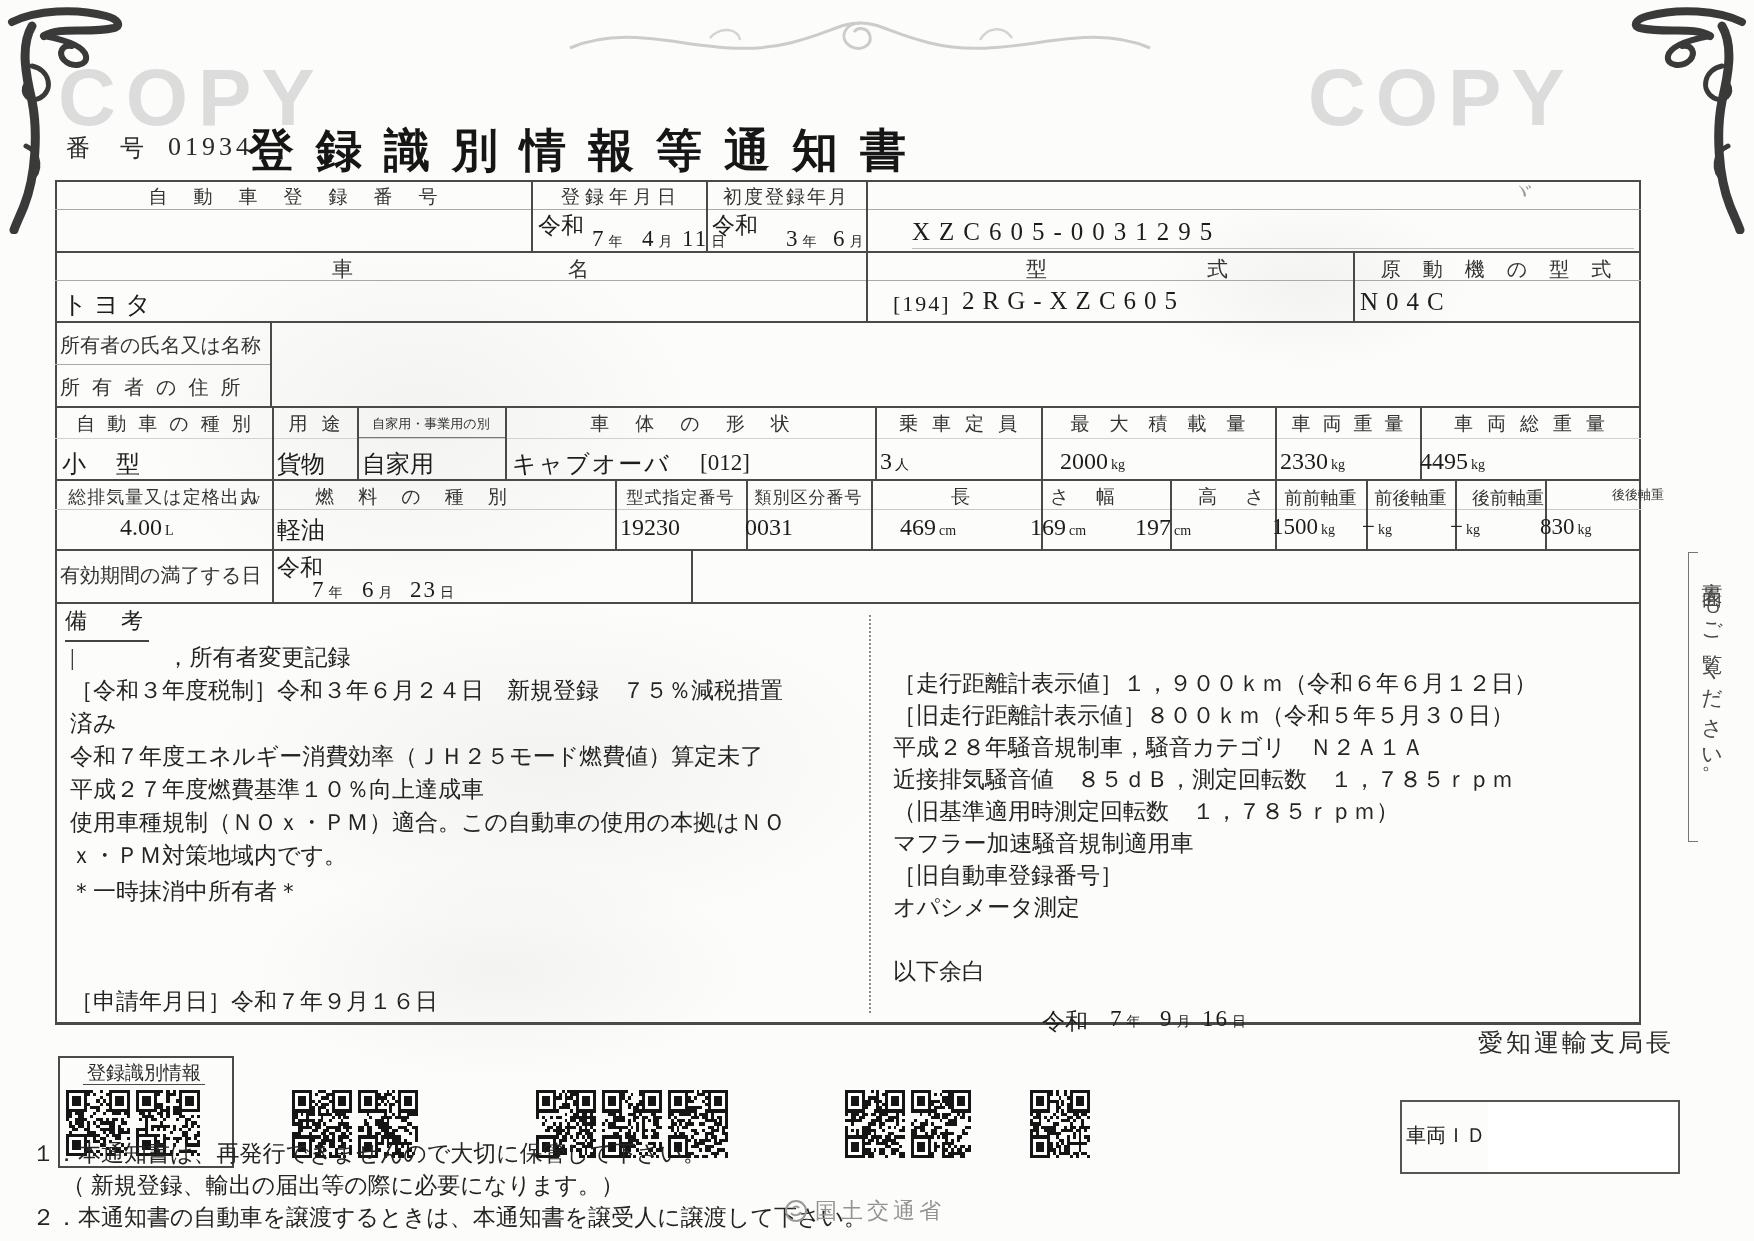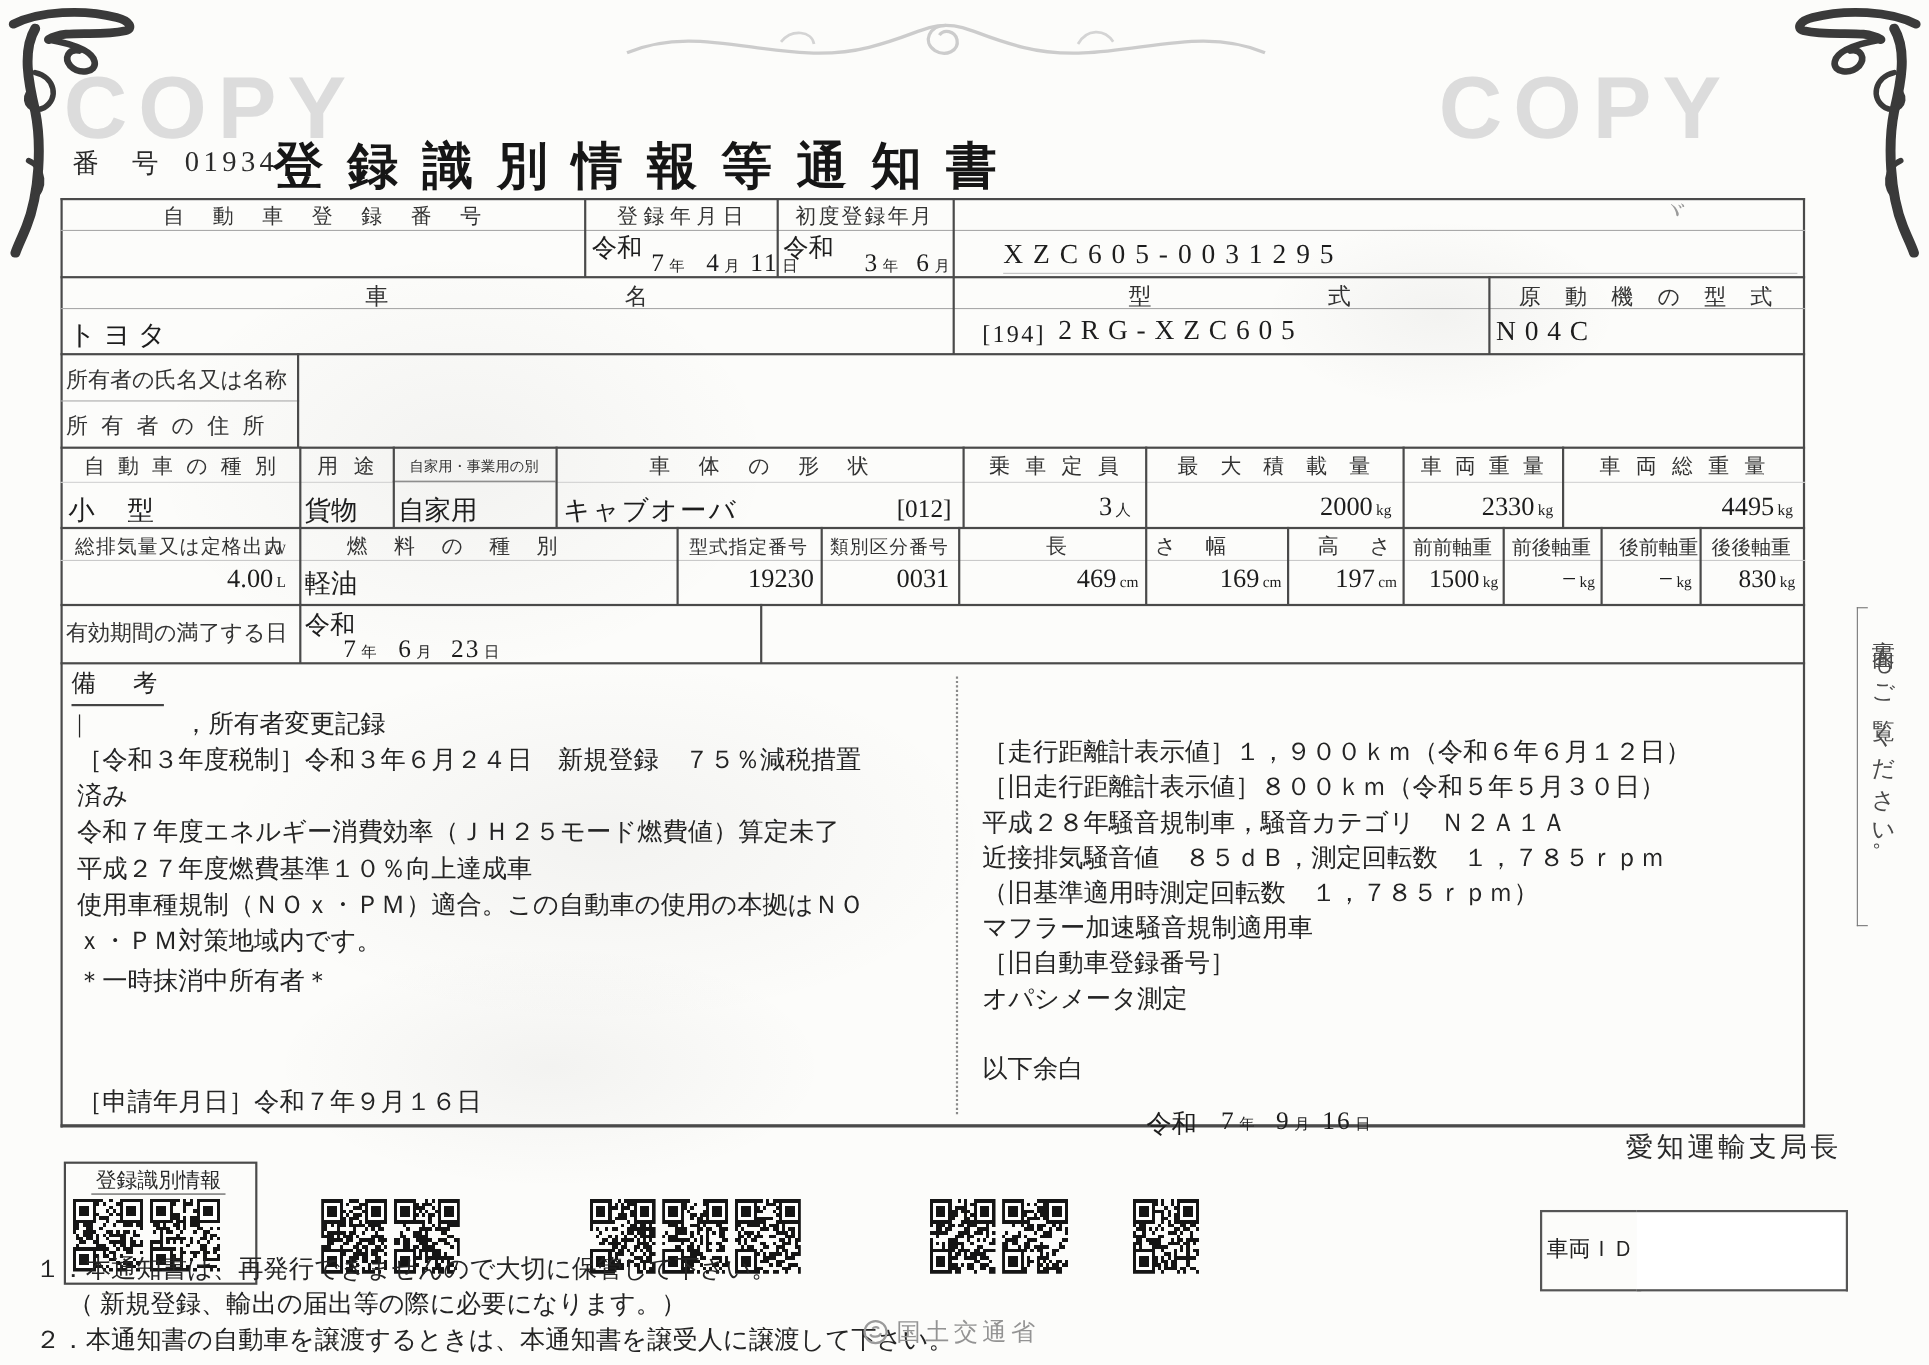--- a/index.html
+++ b/index.html
@@ -2,21 +2,21 @@
 <html><head>
 <meta charset="utf-8">
 <style>
   html,body{margin:0;padding:0;background:#e8e8e6;}
   .page{position:relative;width:1754px;height:1241px;background:#fcfcfa;overflow:hidden;
         font-family:"Liberation Serif","DejaVu Serif",serif;color:#222;}
   .abs{position:absolute;}
   .lab{font-size:19px;color:#333;white-space:nowrap;}
   .cen{text-align:center;}
   .val{font-size:24px;color:#1d1d1d;white-space:nowrap;}
-  .rt{text-align:right;}
+  .rt{text-align:left;}
   .unit{font-size:14px;margin-left:3px;}
   .num{letter-spacing:2px;}
   .dt{font-size:23px;color:#1d1d1d;white-space:nowrap;}
   .rl{font-size:23px;color:#242424;white-space:pre;}
   .hl{position:absolute;background:#4a4a4a;height:2px;}
   .vl{position:absolute;background:#4a4a4a;width:2px;}
   .tl{position:absolute;background:#a9a9a9;height:1px;}
   .qr{position:absolute;}
   .qr svg{width:100%;height:100%;}
   .copy{position:absolute;font-size:80px;font-weight:bold;letter-spacing:10px;color:#dcdcdc;
@@ -160,21 +160,21 @@
   <div class="abs lab cen" style="left:55px;top:485px;width:217px;font-size:18px;letter-spacing:1px;">総排気量又は定格出力</div>
   <div class="abs lab cen" style="left:272px;top:484px;width:278px;letter-spacing:24px;text-indent:24px;">燃料の種別</div>
   <div class="abs lab cen" style="left:615px;top:486px;width:131px;font-size:17px;letter-spacing:1px;">型式指定番号</div>
   <div class="abs lab cen" style="left:746px;top:486px;width:125px;font-size:17px;letter-spacing:1px;">類別区分番号</div>
   <div class="abs lab cen" style="left:871px;top:484px;width:170px;letter-spacing:80px;text-indent:80px;">長さ</div>
   <div class="abs lab cen" style="left:1041px;top:484px;width:129px;">幅</div>
   <div class="abs lab cen" style="left:1170px;top:484px;width:105px;letter-spacing:28px;text-indent:28px;">高さ</div>
   <div class="abs lab cen" style="left:1275px;top:486px;width:91px;font-size:18px;">前前軸重</div>
   <div class="abs lab cen" style="left:1366px;top:486px;width:89px;font-size:18px;">前後軸重</div>
   <div class="abs lab cen" style="left:1455px;top:486px;width:106px;font-size:18px;">後前軸重</div>
-  <div class="abs lab cen" style="left:1545px;top:486px;width:94px;font-size:18px;">後後軸重</div>
+  <div class="abs lab cen" style="left:1545px;top:486px;width:94px;font-size:13px;padding-left:46px;">後後軸重</div>
 
   <div class="abs" style="left:200px;top:492px;width:60px;font-size:13px;text-align:right;color:#333;">kW</div>
   <div class="abs val rt" style="left:120px;top:514px;width:140px;"><span>4.00</span><span class="unit">L</span></div>
   <div class="abs val" style="left:277px;top:514px;">軽油</div>
   <div class="abs val rt" style="left:620px;top:514px;width:120px;">19230</div>
   <div class="abs val rt" style="left:745px;top:514px;width:118px;">0031</div>
   <div class="abs val rt" style="left:900px;top:514px;width:135px;"><span>469</span><span class="unit">cm</span></div>
   <div class="abs val rt" style="left:1030px;top:514px;width:135px;"><span>169</span><span class="unit">cm</span></div>
   <div class="abs val rt" style="left:1135px;top:514px;width:135px;"><span>197</span><span class="unit">cm</span></div>
   <div class="abs val rt" style="left:1272px;top:514px;width:90px;font-size:23px;"><span>1500</span><span class="unit">kg</span></div>

